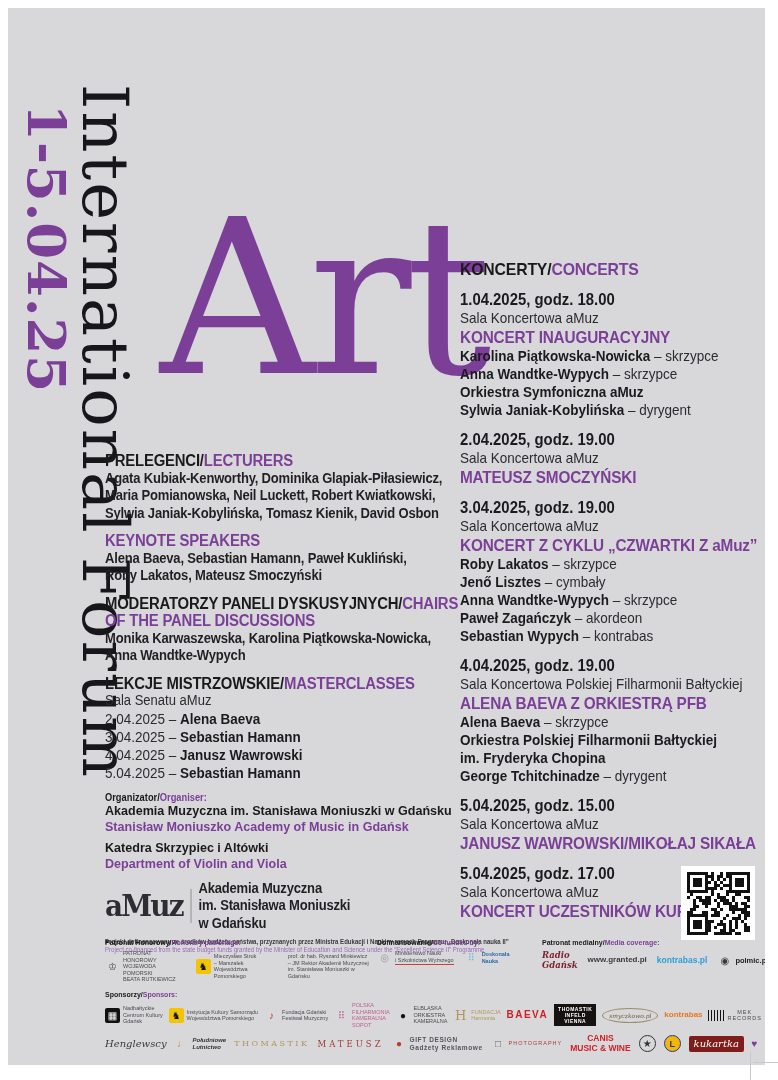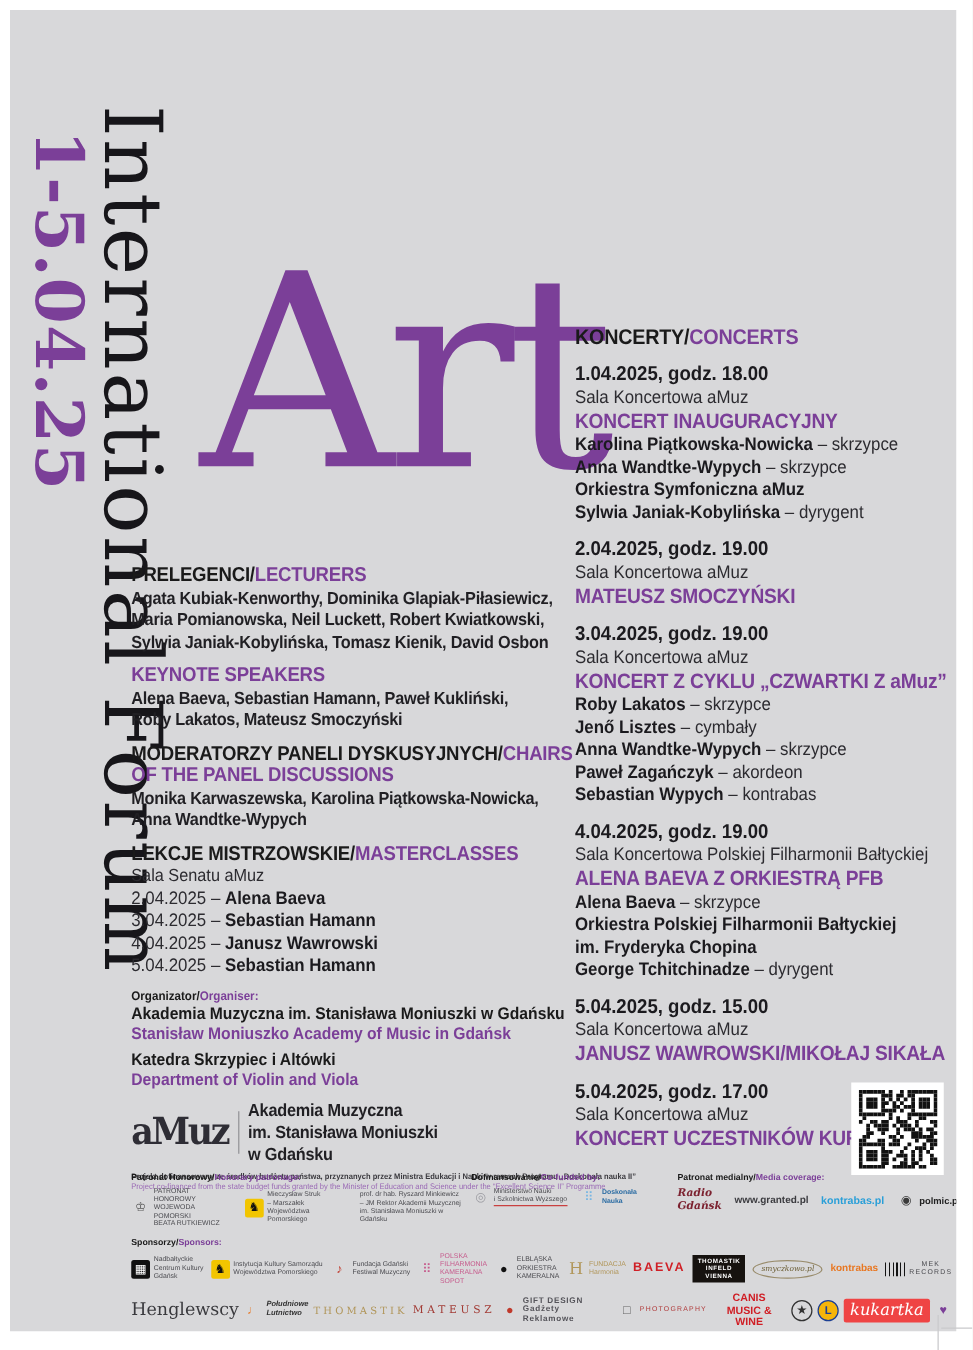--- a/index.html
+++ b/index.html
@@ -77,30 +77,30 @@
   .kawai .logo-text{font-size:10px;font-weight:bold;color:#d01f26;letter-spacing:1.5px;}
   .radio .logo-text{font-family:"DejaVu Serif",serif;font-style:italic;font-weight:bold;font-size:8.5px;color:#7c2230;}
   .gdansk .logo-text{font-size:8px;font-weight:bold;color:#3c3c40;}
   .trojmiasto .logo-text{font-size:8.5px;font-weight:bold;color:#2a9fd8;}
   .polmic .logo-text{font-size:7.5px;font-weight:bold;color:#222;}
   .blackbox .logo-text{background:#16120f;color:#fff;font-size:5px;font-weight:bold;padding:2px 4px;text-align:center;letter-spacing:.5px;}
   .oval .logo-text{border:1px solid #998c6c;border-radius:50%;padding:3px 6px;font-family:"DejaVu Serif",serif;font-style:italic;font-size:6px;color:#6b5d33;}
   .oda .logo-text{font-size:8px;font-weight:bold;color:#e87722;}
   .barcode{width:16px;height:11px;border-radius:0;background:repeating-linear-gradient(90deg,#141414 0 1px,transparent 1px 3px);}
   .mek .logo-text{text-align:center;letter-spacing:1px;}
-  .script .logo-text{font-family:"DejaVu Serif",serif;font-size:14px;color:#3a3a3e;}
+  .script .logo-text{font-family:"DejaVu Serif",serif;font-style:italic;font-size:10px;color:#3a3a3e;}
   .lutnictwo .logo-text{font-weight:bold;font-style:italic;color:#333;font-size:6px;}
   .virtuoso .logo-text{font-family:"DejaVu Serif",serif;font-size:8px;letter-spacing:2.5px;color:#b1965a;}
   .eliksir .logo-text{font-family:"DejaVu Serif",serif;font-size:8.5px;letter-spacing:3px;color:#a23b35;}
   .gift .logo-text{font-size:6.5px;font-weight:bold;color:#55545a;letter-spacing:.6px;}
   .photo .logo-text{font-size:5.5px;color:#b03a3a;letter-spacing:1px;}
   .canis .logo-text{font-size:8.5px;font-weight:bold;color:#d01f26;text-align:center;line-height:1.1;}
   .ring{border:1.5px solid #333;border-radius:50%;}
   .lions{background:#f5b50a;color:#1b3f94;border:1px solid #1b3f94;border-radius:50%;font-weight:bold;font-size:9px;}
-  .kukartka .logo-text{background:#ef4444;color:#fff;font-family:"DejaVu Serif",serif;font-style:italic;font-size:13px;padding:2px 5px;border-radius:2px;}
+  .kukartka .logo-text{background:#7f1d1d;color:#fff;font-family:"DejaVu Serif",serif;font-style:italic;font-size:10px;padding:2px 5px;border-radius:2px;}
   .harmonia .logo-mark{font-family:"DejaVu Serif",serif;font-size:13px;}
   .mnisw .logo-text{border-bottom:1px solid #c94040;padding-bottom:1px;}
   .bold-label .logo-text{font-weight:bold;color:#2b6ca3;}
 
   
   .trim{position:absolute;background:#c9c9cc;z-index:4;}
   .trim-v{left:750px;top:1052px;width:1px;height:28px;}
   .trim-h{left:753px;top:1062px;width:25px;height:1px;}
 </style>
 </head>

